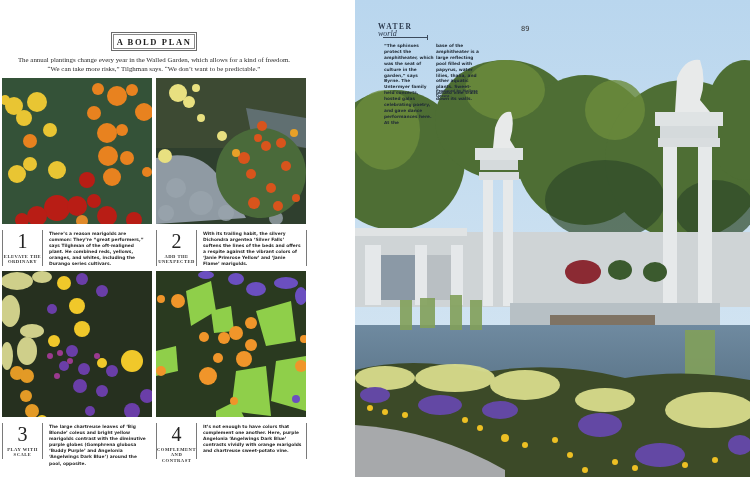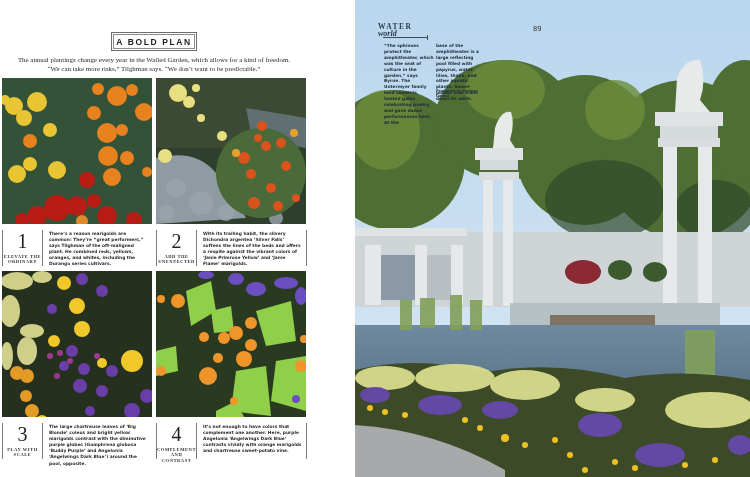--- a/index.html
+++ b/index.html
@@ -8,45 +8,45 @@
 
   .spread { position: absolute; inset: 0; }
   .page-left { position: absolute; left: 0; top: 0; width: 355px; height: 477px; background: #ffffff; }
   .page-right { position: absolute; left: 355px; top: 0; width: 395px; height: 477px; overflow: hidden; }
 
   
   .title-box { position: absolute; left: 111px; top: 32px; width: 86px; height: 19px;
     border: 1px solid #6c6c6c; padding: 1px; }
   .title-box-inner { width: 100%; height: 100%; border: 1px solid #8a8a8a;
     display: flex; align-items: center; justify-content: center;
-    font-family: Liberation Sans, sans-serif; font-size: 8.5px; letter-spacing: 1.6px;
+    font-family: Liberation Serif, serif; font-size: 8.5px; letter-spacing: 1.6px;
     font-weight: bold; color: #1c1c1c; }
 
   .intro { position: absolute; left: 8px; top: 55px; width: 292px; text-align: center;
     font-family: "Liberation Serif", serif; font-size: 6.9px; line-height: 9.4px; color: #2a2a2a; }
 
   .photo { position: absolute; width: 150px; height: 146px; overflow: hidden; }
   .photo svg { display: block; width: 100%; height: 100%; }
 
   .caption { position: absolute; height: 44px; }
   .cap-num-col { position: absolute; left: 0; top: 4px; width: 41px; height: 36px;
     border-left: 1px solid #7a7a7a; border-right: 1px solid #7a7a7a; text-align: center; }
   .cap-num { font-family: "Liberation Serif", serif; font-size: 20px; line-height: 20px; color: #222; display: block; margin-top: 1px; }
   .cap-label { font-family: "Liberation Serif", serif; font-size: 4.6px; line-height: 5.3px; letter-spacing: 0.5px; font-weight: bold; color: #333; display: block; margin-top: 3px; }
   .cap-text { position: absolute; left: 47px; top: 5px; width: 100px;
     font-family: "DejaVu Sans", sans-serif; font-size: 4.4px; line-height: 6.1px; color: #2b2b2b; font-weight: bold; }
   .cap-end-line { position: absolute; top: 4px; width: 1px; height: 36px; background: #7a7a7a; }
 
   
   .section-head { position: absolute; left: 23px; top: 22px; }
   .section-word { font-family: Liberation Serif, serif; font-size: 7.5px; letter-spacing: 1.5px; color: #2c3a4e; font-weight: bold; display: block; }
-  .section-italic { font-family: "Liberation Serif", serif; font-style: italic; font-size: 8px; color: #2c3a4e; font-weight: bold; display: block; margin-top: -2px; }
+  .section-italic { font-family: "Liberation Serif", serif; font-style: italic; font-size: 8px; color: #2c3a4e; font-weight: normal; display: block; margin-top: -2px; }
   .section-rule { position: absolute; left: 28px; top: 37px; width: 45px; height: 1px; background: #3b4a5c; }
   .section-rule-end { position: absolute; left: 72px; top: 35px; width: 1px; height: 5px; background: #3b4a5c; }
-  .page-num { position: absolute; left: 166px; top: 25px; font-family: "DejaVu Sans Mono", monospace; font-size: 7px; color: #333; margin-left: 12px; }
+  .page-num { position: absolute; left: 166px; top: 25px; font-family: "DejaVu Sans Mono", monospace; font-size: 7px; color: #333; }
   .body-col { position: absolute; top: 43px; width: 50px; font-family: "DejaVu Sans", sans-serif;
     font-size: 4.3px; line-height: 5.9px; font-weight: bold; color: #1f2a36; }
   .credit { position: absolute; left: 81px; top: 88px; width: 45px; font-family: "DejaVu Sans", sans-serif;
     font-size: 3.6px; line-height: 4.6px; color: #2a3540; font-weight: bold; }
 </style>
 </head>
 <body>
 
 <div class="spread">
 

